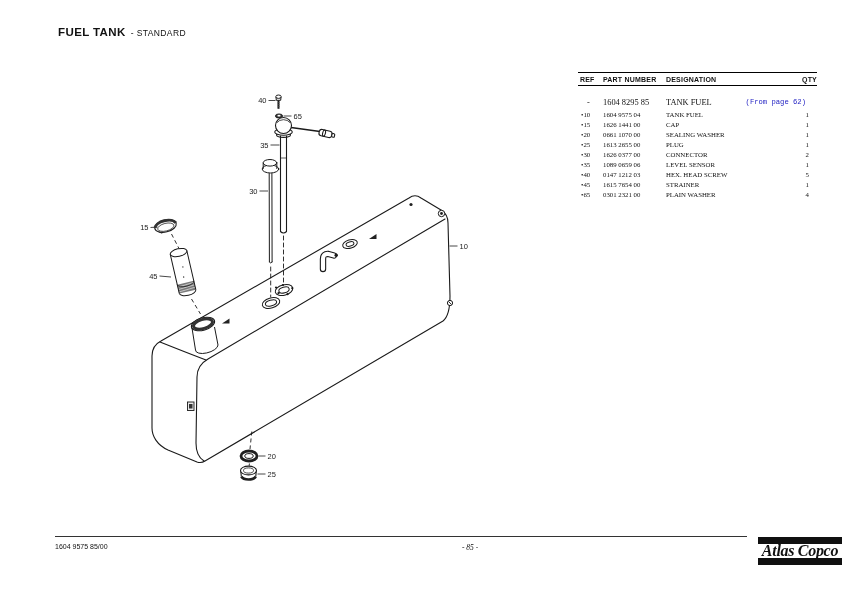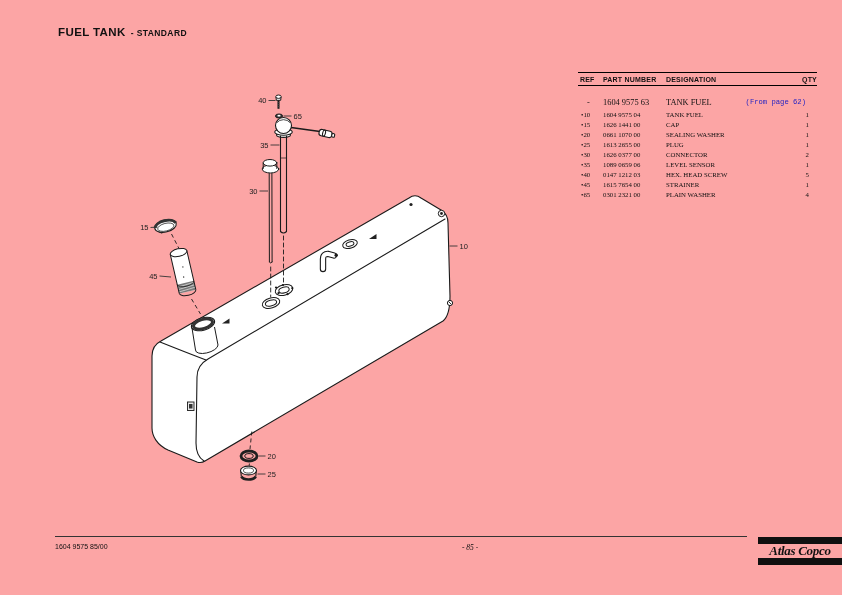--- a/index.html
+++ b/index.html
@@ -1,21 +1,21 @@
 <!DOCTYPE html>
 <html><head>
 <meta charset="utf-8">
 <style>
   html,body{margin:0;padding:0;background:#e8e8e8;}
-  #page{position:relative;width:842px;height:595px;background:#fca5a5;overflow:hidden;
+  #page{position:relative;width:842px;height:595px;background:#ffffff;overflow:hidden;
         font-family:"Liberation Sans",sans-serif;color:#111;}
   
   #title-row{position:absolute;left:58px;top:26px;display:flex;align-items:baseline;gap:5px;}
   #title-row .main{font-size:11.5px;font-weight:bold;letter-spacing:.4px;}
-  #title-row .sub{font-size:8.5px;font-weight:bold;letter-spacing:.4px;}
+  #title-row .sub{font-size:8.5px;font-weight:normal;letter-spacing:.4px;}
   
   #diagram-svg{position:absolute;left:0;top:0;z-index:1;}
   
   #parts-table{position:absolute;left:578px;top:72px;width:239px;z-index:2;
                border-top:1.2px solid #000;}
   .tbl-header{display:grid;grid-template-columns:25px 63px 1fr 45px;height:12px;
               border-bottom:1.2px solid #000;align-items:center;
               font-size:7px;font-weight:bold;letter-spacing:.2px;}
   .tbl-header .h-ref{padding-left:2px;}
   .tbl-header .h-qty{text-align:right;}
@@ -32,21 +32,21 @@
   
   #footer-rule{position:absolute;left:55px;top:536px;width:692px;border-top:1px solid #333;z-index:2;}
   #footer-left{position:absolute;left:55px;top:543px;font-size:7px;z-index:2;}
   #footer-center{position:absolute;left:422px;top:543px;font-size:7.5px;font-style:italic;
                  font-family:"Liberation Serif","DejaVu Serif",serif;z-index:2;margin-left:40px;}
   
   #logo{position:absolute;left:758px;top:537px;width:84px;height:28px;z-index:2;overflow:hidden;}
   #logo .bar-top{height:6.5px;background:#101010;}
   #logo .logo-text{height:14px;display:flex;align-items:center;justify-content:center;
                    font-family:"Liberation Serif","DejaVu Serif",serif;font-weight:bold;
-                   font-style:italic;font-size:13px;letter-spacing:-.3px;white-space:nowrap;}
+                   font-style:italic;font-size:16px;letter-spacing:-.3px;white-space:nowrap;}
   #logo .bar-bot{height:7px;background:#101010;}
 </style>
 </head>
 <body>
 
 <div id="page">
 
   <div id="title-row">
     <span class="main">FUEL TANK</span>
     <span class="sub">- STANDARD</span>
@@ -206,21 +206,21 @@
     <div class="tbl-header">
       <span class="h-ref">REF</span>
       <span>PART NUMBER</span>
       <span>DESIGNATION</span>
       <span class="h-qty">QTY</span>
     </div>
     <div class="tbl-spacer"></div>
 
     <div class="tbl-row main">
       <span class="c-ref">-</span>
-      <span>1604 9575 63</span>
+      <span>1604 8295 85</span>
       <span>TANK FUEL</span>
       <span class="c-qty"></span>
       <span class="note-link" style="color: rgb(35, 35, 195);">(From page 62)</span>
     </div>
 
     <div class="tbl-row">
       <span class="c-ref"><span>•</span><span>10</span></span>
       <span>1604 9575 04</span>
       <span>TANK FUEL</span>
       <span class="c-qty">1</span>

